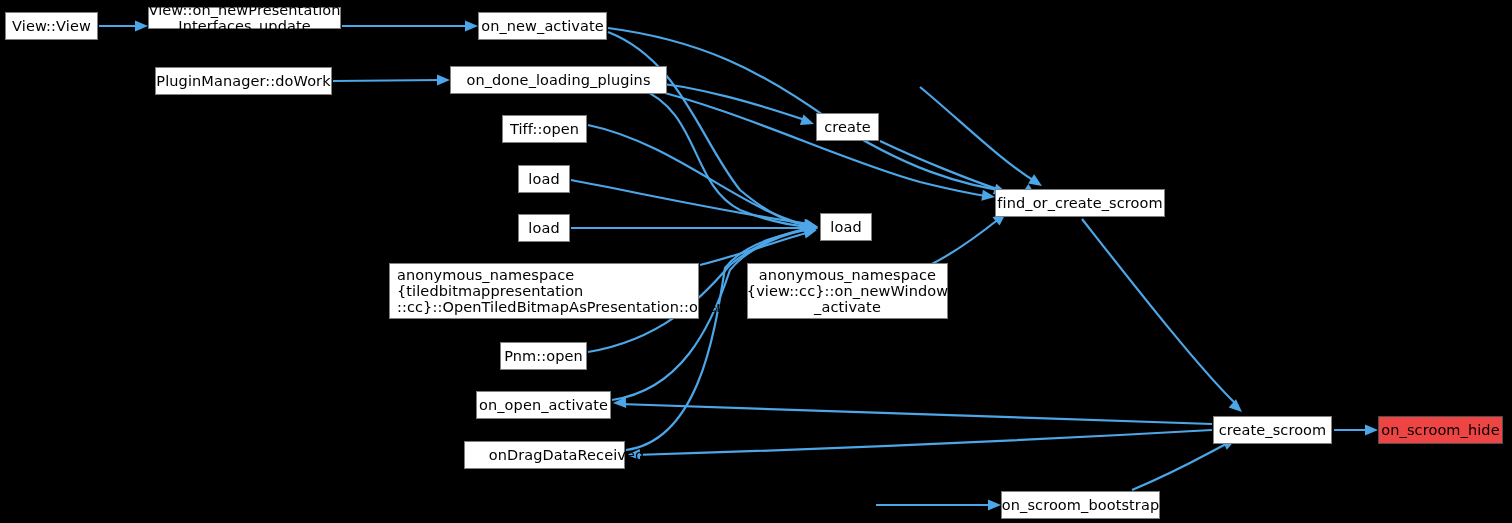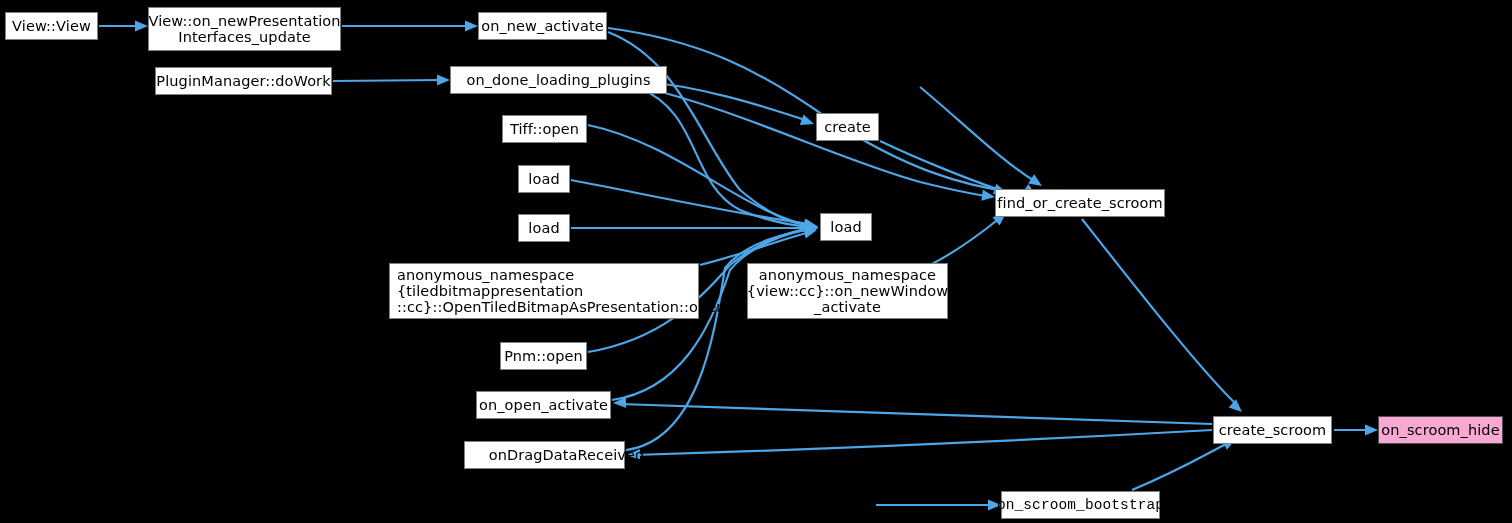--- a/index.html
+++ b/index.html
@@ -5,21 +5,21 @@
   html,body{margin:0;padding:0;background:#000;}
   body{width:1512px;height:523px;overflow:hidden;
        font-family:"DejaVu Sans","Liberation Sans",sans-serif;}
   #graph{position:relative;width:1512px;height:523px;background:#000;border-radius:9px;}
   #edges{position:absolute;left:0;top:0;width:1512px;height:523px;}
   .node{position:absolute;box-sizing:border-box;
         background:#fff;border:1px solid #808080;
         color:#000;display:flex;align-items:center;justify-content:center;
         text-align:center;line-height:1.12;white-space:pre;
         font-size:14.5px;letter-spacing:0.1px;}
-  .node.highlight{background:#f9a8d4;border-color:#4d4d4d;}
+  .node.highlight{background:#ef4444;border-color:#4d4d4d;}
   .node.leftalign{justify-content:flex-start;text-align:left;padding-left:7px;}
   .node .lbl{display:block;}
 </style>
 </head>
 <body>
 
 <div id="graph">
   <svg id="edges" viewBox="0 0 1512 523" xmlns="http://www.w3.org/2000/svg">
       <path d="M 99,26 L 140,26" fill="none" stroke="#4da6e8" stroke-width="2.2"></path>
       <polygon points="0,0 -13,-5.5 -13,5.5" fill="#4da6e8" transform="translate(148,26) rotate(0)"></polygon>
@@ -64,21 +64,21 @@
       <path d="M 1212,430 C 1000,442 800,450 634,455" fill="none" stroke="#4da6e8" stroke-width="2.2"></path>
       <polygon points="0,0 -13,-5.5 -13,5.5" fill="#4da6e8" transform="translate(627,455) rotate(178)"></polygon>
       <path d="M 1334,430 L 1370,430" fill="none" stroke="#4da6e8" stroke-width="2.2"></path>
       <polygon points="0,0 -13,-5.5 -13,5.5" fill="#4da6e8" transform="translate(1378,430) rotate(0)"></polygon>
       <path d="M 876,505 L 993,505" fill="none" stroke="#4da6e8" stroke-width="2.2"></path>
       <polygon points="0,0 -13,-5.5 -13,5.5" fill="#4da6e8" transform="translate(1001,505) rotate(0)"></polygon>
       <path d="M 1132,490 C 1180,470 1210,452 1230,442" fill="none" stroke="#4da6e8" stroke-width="2.2"></path>
       <polygon points="0,0 -13,-5.5 -13,5.5" fill="#4da6e8" transform="translate(1236,439) rotate(-27)"></polygon>
     </svg>
 <div class="node" style="left: 5px; top: 12px; width: 93px; height: 28px;"><span class="lbl">View::View</span></div>
-    <div class="node" style="left: 148px; top: 7px; width: 193px; height: 44px;"><span class="lbl">View::on_newPresentation
+    <div class="node" style="left: 148px; top: 7px; width: 193px; height: 22px;"><span class="lbl">View::on_newPresentation
 Interfaces_update</span></div>
     <div class="node" style="left: 478px; top: 12px; width: 129px; height: 28px;"><span class="lbl">on_new_activate</span></div>
     <div class="node" style="left: 155px; top: 67px; width: 177px; height: 28px;"><span class="lbl">PluginManager::doWork</span></div>
     <div class="node" style="left: 450px; top: 66px; width: 217px; height: 28px;"><span class="lbl">on_done_loading_plugins</span></div>
     <div class="node" style="left: 816px; top: 113px; width: 63px; height: 28px;"><span class="lbl">create</span></div>
     <div class="node" style="left: 502px; top: 115px; width: 85px; height: 28px;"><span class="lbl">Tiff::open</span></div>
     <div class="node" style="left: 518px; top: 165px; width: 52px; height: 28px;"><span class="lbl">load</span></div>
     <div class="node" style="left: 518px; top: 214px; width: 52px; height: 28px;"><span class="lbl">load</span></div>
     <div class="node" style="left: 995px; top: 189px; width: 170px; height: 28px;"><span class="lbl">find_or_create_scroom</span></div>
     <div class="node" style="left: 820px; top: 213px; width: 52px; height: 28px;"><span class="lbl">load</span></div>
@@ -87,14 +87,14 @@
 ::cc}::OpenTiledBitmapAsPresentation::open</span></div>
     <div class="node" style="left: 747px; top: 263px; width: 201px; height: 56px;"><span class="lbl">anonymous_namespace
 {view::cc}::on_newWindow
 _activate</span></div>
     <div class="node" style="left: 500px; top: 342px; width: 87px; height: 28px;"><span class="lbl">Pnm::open</span></div>
     <div class="node" style="left: 476px; top: 391px; width: 135px; height: 28px;"><span class="lbl">on_open_activate</span></div>
     <div class="node" style="left: 464px; top: 441px; width: 161px; height: 28px; padding-left: 44px;"><span class="lbl">onDragDataReceived</span></div>
     <div class="node" style="left: 1213px; top: 416px; width: 119px; height: 28px;"><span class="lbl">create_scroom</span></div>
     <div class="node highlight" style="left: 1378px; top: 416px; width: 125px; height: 28px;"><span class="lbl">on_scroom_hide</span></div>
     <div class="node" style="left: 820px; top: 491px; width: 54px; height: 28px; margin-top: 40px;"><span class="lbl">main</span></div>
-    <div class="node" style="left: 1001px; top: 491px; width: 159px; height: 28px; font-family: Liberation Mono, monospace;"><span class="lbl">on_scroom_bootstrap</span></div>
+    <div class="node" style="left: 1001px; top: 491px; width: 159px; height: 28px;"><span class="lbl">on_scroom_bootstrap</span></div>
   </div>
 
 </body></html>

